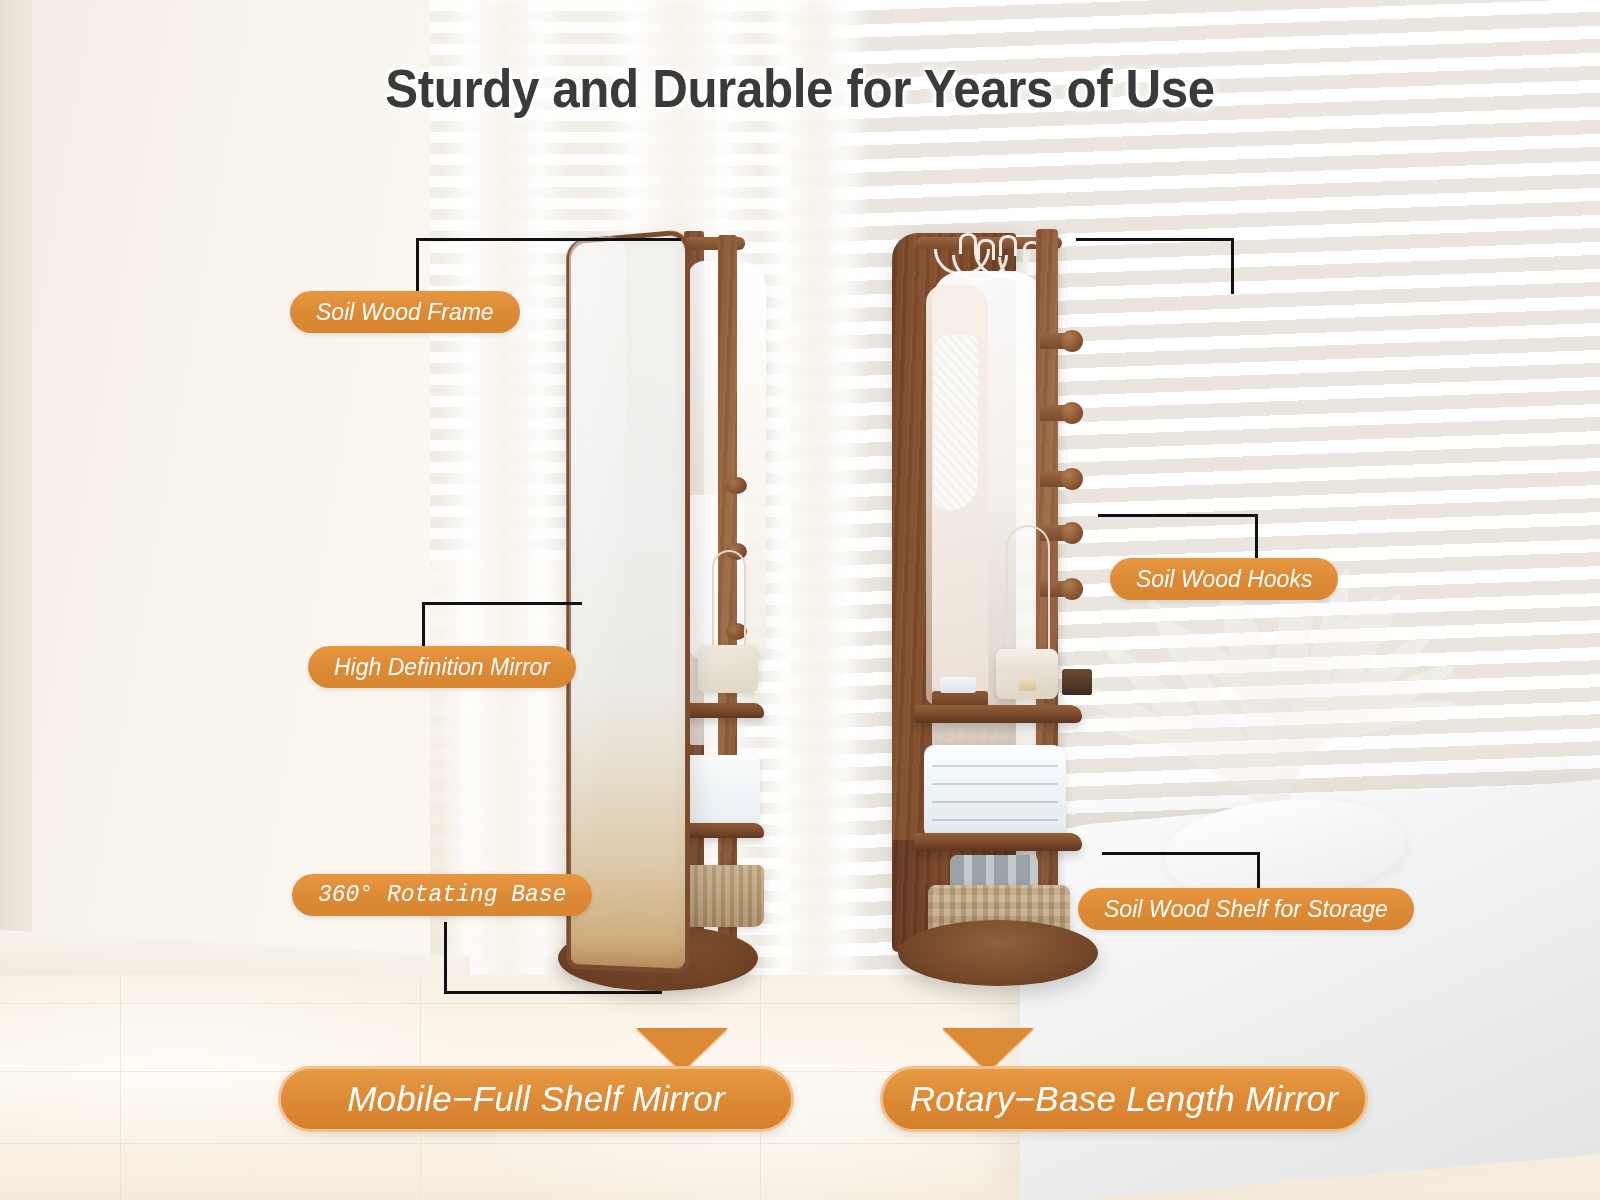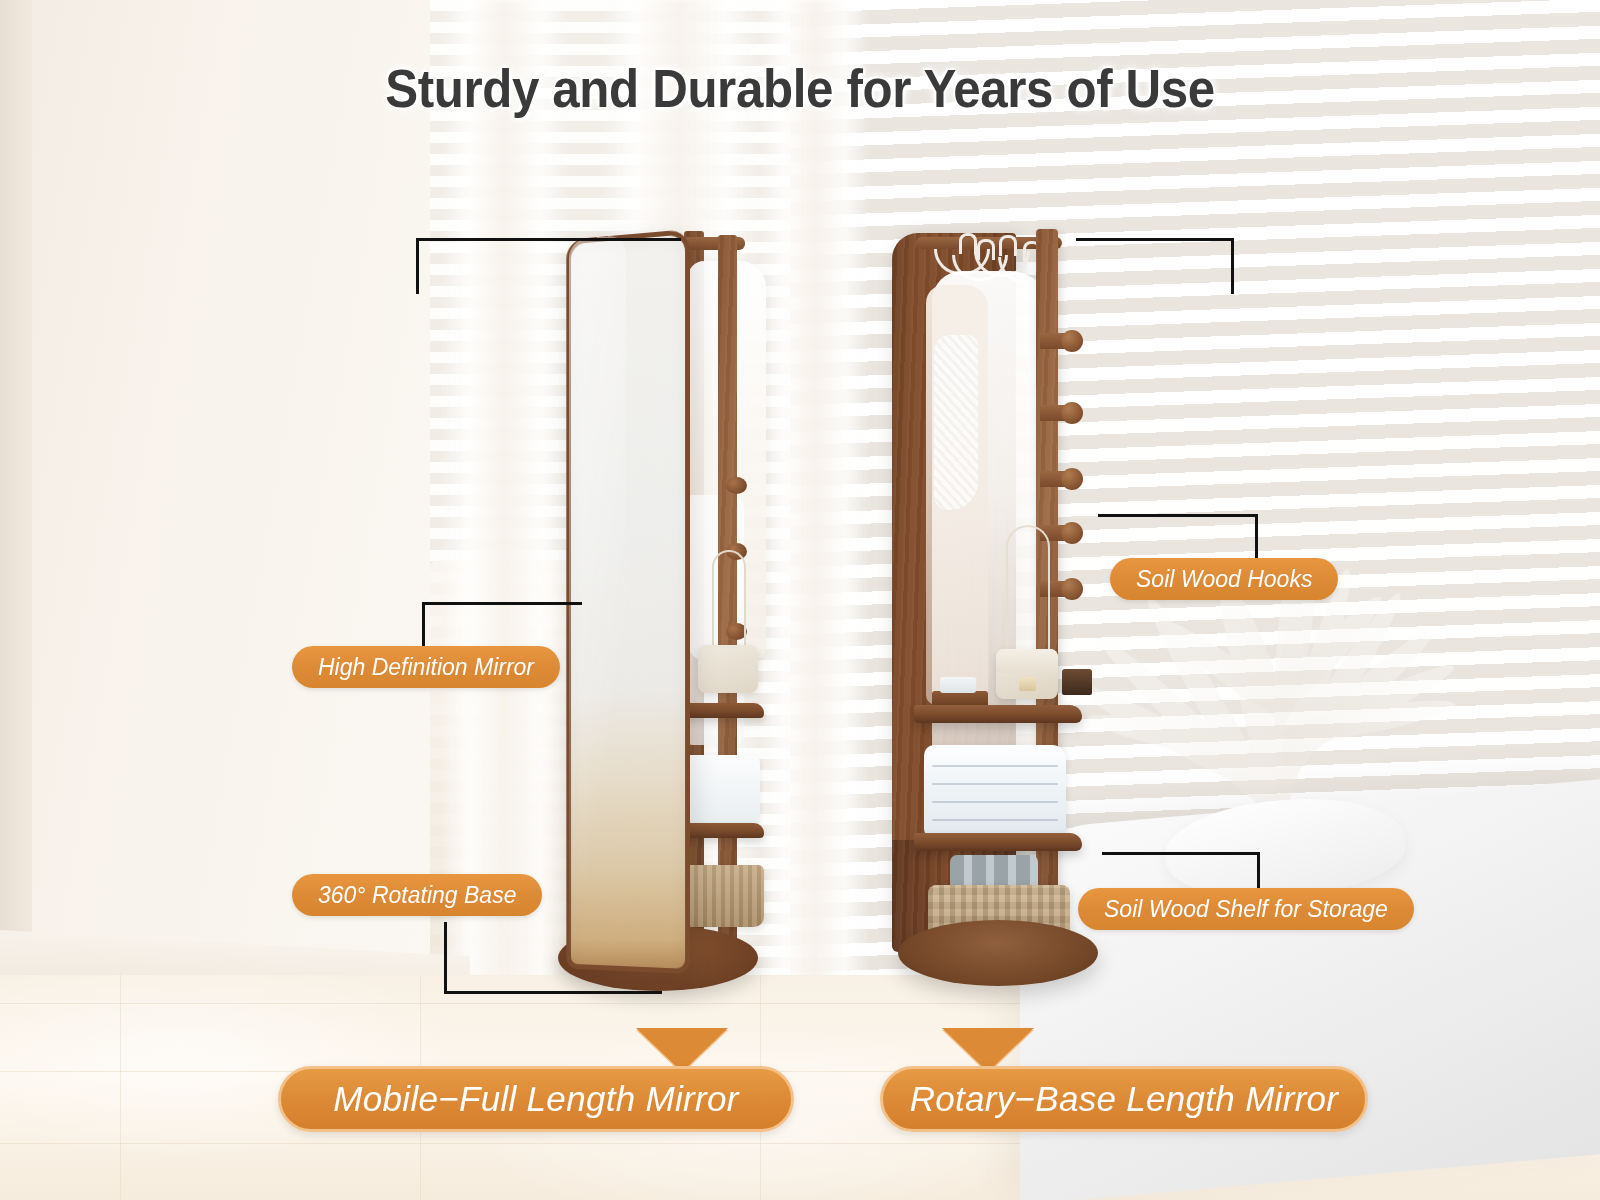--- a/index.html
+++ b/index.html
@@ -534,41 +534,44 @@
 
   <div class="lead-h" style="left:1076px; top:238px; width:158px;"></div>
   <div class="lead-v" style="left:1231px; top:238px; height:56px;"></div>
 
   <div class="lead-h" style="left:1098px; top:514px; width:160px;"></div>
   <div class="lead-v" style="left:1255px; top:514px; height:50px;"></div>
 
   <div class="lead-h" style="left:1102px; top:852px; width:158px;"></div>
   <div class="lead-v" style="left:1257px; top:852px; height:52px;"></div>
 
-
-  <div class="callout" style="left:292px; top:646px;">
+  <div class="callout" style="left:290px; top:291px;">
+    <span>Soil Wood Frame</span>
+  </div>
+
+  <div class="callout" style="left:308px; top:646px;">
     <span>High Definition Mirror</span>
   </div>
 
-  <div class="callout" style="left:292px; top:874px;">
+  <div class="callout" style="left:292px; top:874px;font-family:Liberation Mono, monospace;">
     <span>360°  Rotating Base</span>
   </div>
 
 
   <div class="callout" style="left:1110px; top:558px;">
     <span>Soil Wood Hooks</span>
   </div>
 
   <div class="callout" style="left:1078px; top:888px;">
     <span>Soil Wood Shelf for Storage</span>
   </div>
 
   <div class="banner-wrap" style="left:278px; top:1028px; width:516px; height:110px;">
     <div class="banner-pointer" style="left:358px; top:0; transform: rotate(180deg);"></div>
-    <div class="banner-body">Mobile−Full Length Mirror</div>
+    <div class="banner-body">Mobile−Full Shelf Mirror</div>
   </div>
 
   <div class="banner-wrap" style="left:880px; top:1028px; width:488px; height:110px;">
     <div class="banner-pointer" style="left:62px; top:0; transform: rotate(180deg);"></div>
     <div class="banner-body">Rotary−Base Length Mirror</div>
   </div>
 
 </div>
 
 </body></html>

